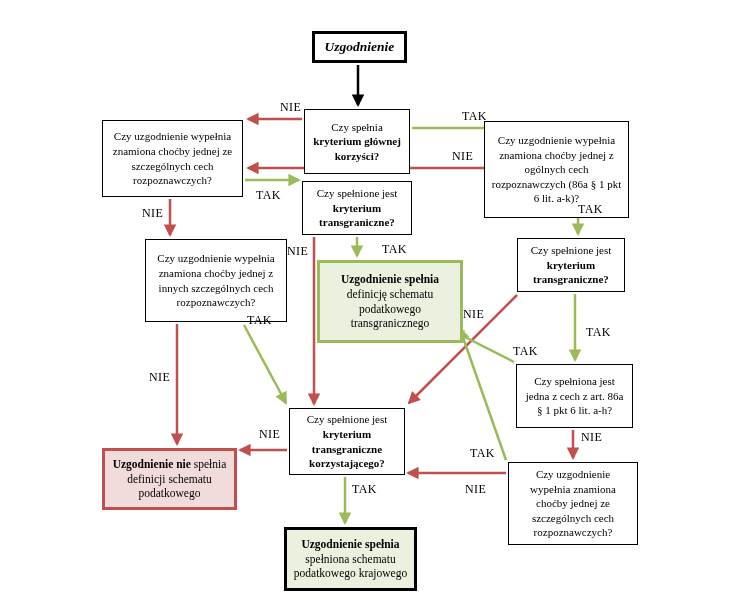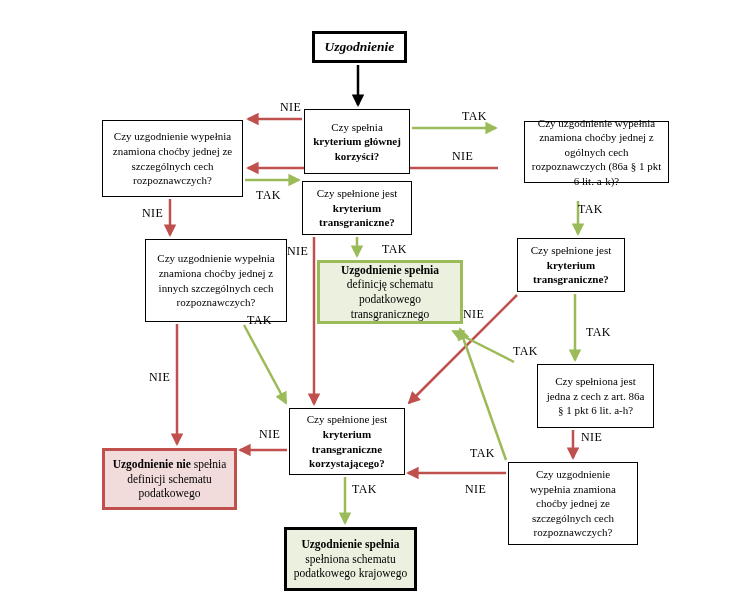--- a/index.html
+++ b/index.html
@@ -79,41 +79,41 @@
   </div>
 
   <div class="box" style="left:304px;top:109px;width:106px;height:65px;padding:6px 8px;">
     <div><span>Czy spełnia</span> <span class="b">kryterium głównej korzyści?</span></div>
   </div>
 
   <div class="box" style="left:102px;top:120px;width:141px;height:77px;">
     <span>Czy uzgodnienie wypełnia znamiona choćby jednej ze szczególnych cech rozpoznawczych?</span>
   </div>
 
-  <div class="box" style="left:524px;top:121px;width:145px;height:62px;">
+  <div class="box" style="left:484px;top:121px;width:145px;height:97px;">
     <span>Czy uzgodnienie wypełnia znamiona choćby jednej z ogólnych cech rozpoznawczych (86a § 1 pkt 6 lit. a-k)?</span>
   </div>
 
   <div class="box" style="left:302px;top:181px;width:110px;height:54px;">
     <div><span>Czy spełnione jest</span> <span class="b">kryterium transgraniczne?</span></div>
   </div>
 
-  <div class="box result green-result" style="left:317px;top:260px;width:146px;height:64px;">
+  <div class="box result green-result" style="left:317px;top:260px;width:146px;height:83px;">
     <div><span class="b">Uzgodnienie spełnia</span> <span>definicję schematu podatkowego transgranicznego</span></div>
   </div>
 
   <div class="box" style="left:101px;top:239px;width:142px;height:83px;margin-left:44px;">
     <span>Czy uzgodnienie wypełnia znamiona choćby jednej z innych szczególnych cech rozpoznawczych?</span>
   </div>
 
   <div class="box" style="left:517px;top:238px;width:108px;height:54px;">
     <div><span>Czy spełnione jest</span> <span class="b">kryterium transgraniczne?</span></div>
   </div>
 
-  <div class="box" style="left:516px;top:364px;width:117px;height:64px;margin-left:21px;">
+  <div class="box" style="left:516px;top:364px;width:117px;height:64px;">
     <span>Czy spełniona jest jedna z cech z art. 86a § 1 pkt 6 lit. a-h?</span>
   </div>
 
   <div class="box" style="left:289px;top:408px;width:116px;height:67px;">
     <div><span>Czy spełnione jest</span> <span class="b">kryterium transgraniczne korzystającego?</span></div>
   </div>
 
   <div class="box" style="left:508px;top:462px;width:130px;height:83px;">
     <span>Czy uzgodnienie wypełnia znamiona choćby jednej ze szczególnych cech rozpoznawczych?</span>
   </div>

